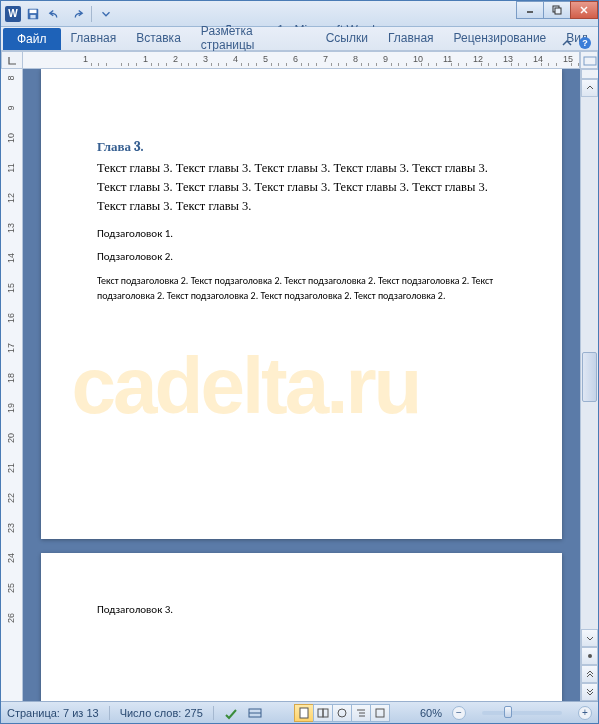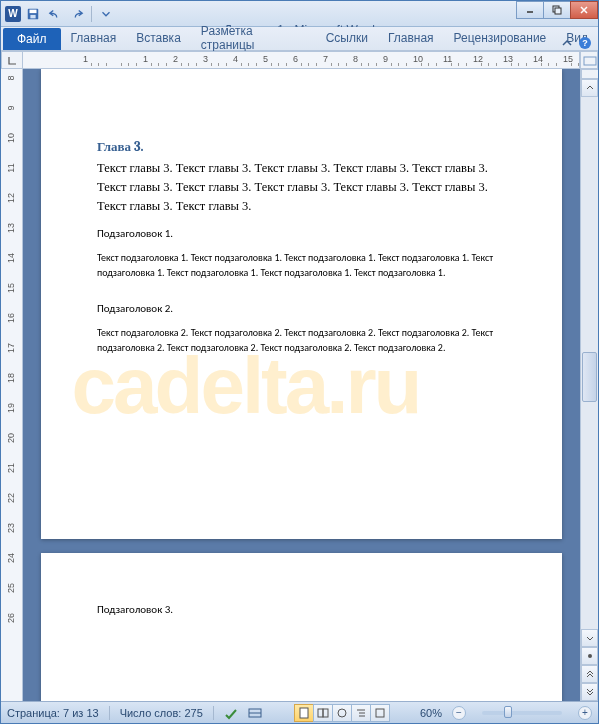--- a/index.html
+++ b/index.html
@@ -318,21 +318,20 @@
           <span class="m">26</span>
         </div>
       </div>
 
     <div class="doc-scroll">
       <div class="doc-inner">
         <div class="page">
           <div class="chapter-heading">Глава 3.</div>
           <div class="chapter-body">Текст главы 3. Текст главы 3. Текст главы 3. Текст главы 3. Текст главы 3. Текст главы 3. Текст главы 3. Текст главы 3. Текст главы 3. Текст главы 3. Текст главы 3. Текст главы 3.</div>
           <div class="sub-heading">Подзаголовок 1.</div>
-          <div class="sub-body">Текст подзаголовка 1. Текст подзаголовка 1. Текст подзаголовка 1. Текст подзаголовка 1. Текст подзаголовка 1. Текст подзаголовка 1. Текст подзаголовка 1. Текст подзаголовка 1.</div>
           <div class="sub-heading">Подзаголовок 2.</div>
           <div class="sub-body">Текст подзаголовка 2. Текст подзаголовка 2. Текст подзаголовка 2. Текст подзаголовка 2. Текст подзаголовка 2. Текст подзаголовка 2. Текст подзаголовка 2. Текст подзаголовка 2.</div>
         </div>
         <div class="page p2">
           <div class="sub-heading">Подзаголовок 3.</div>
         </div>
       </div>
     </div>
 
     <div class="vscroll">

